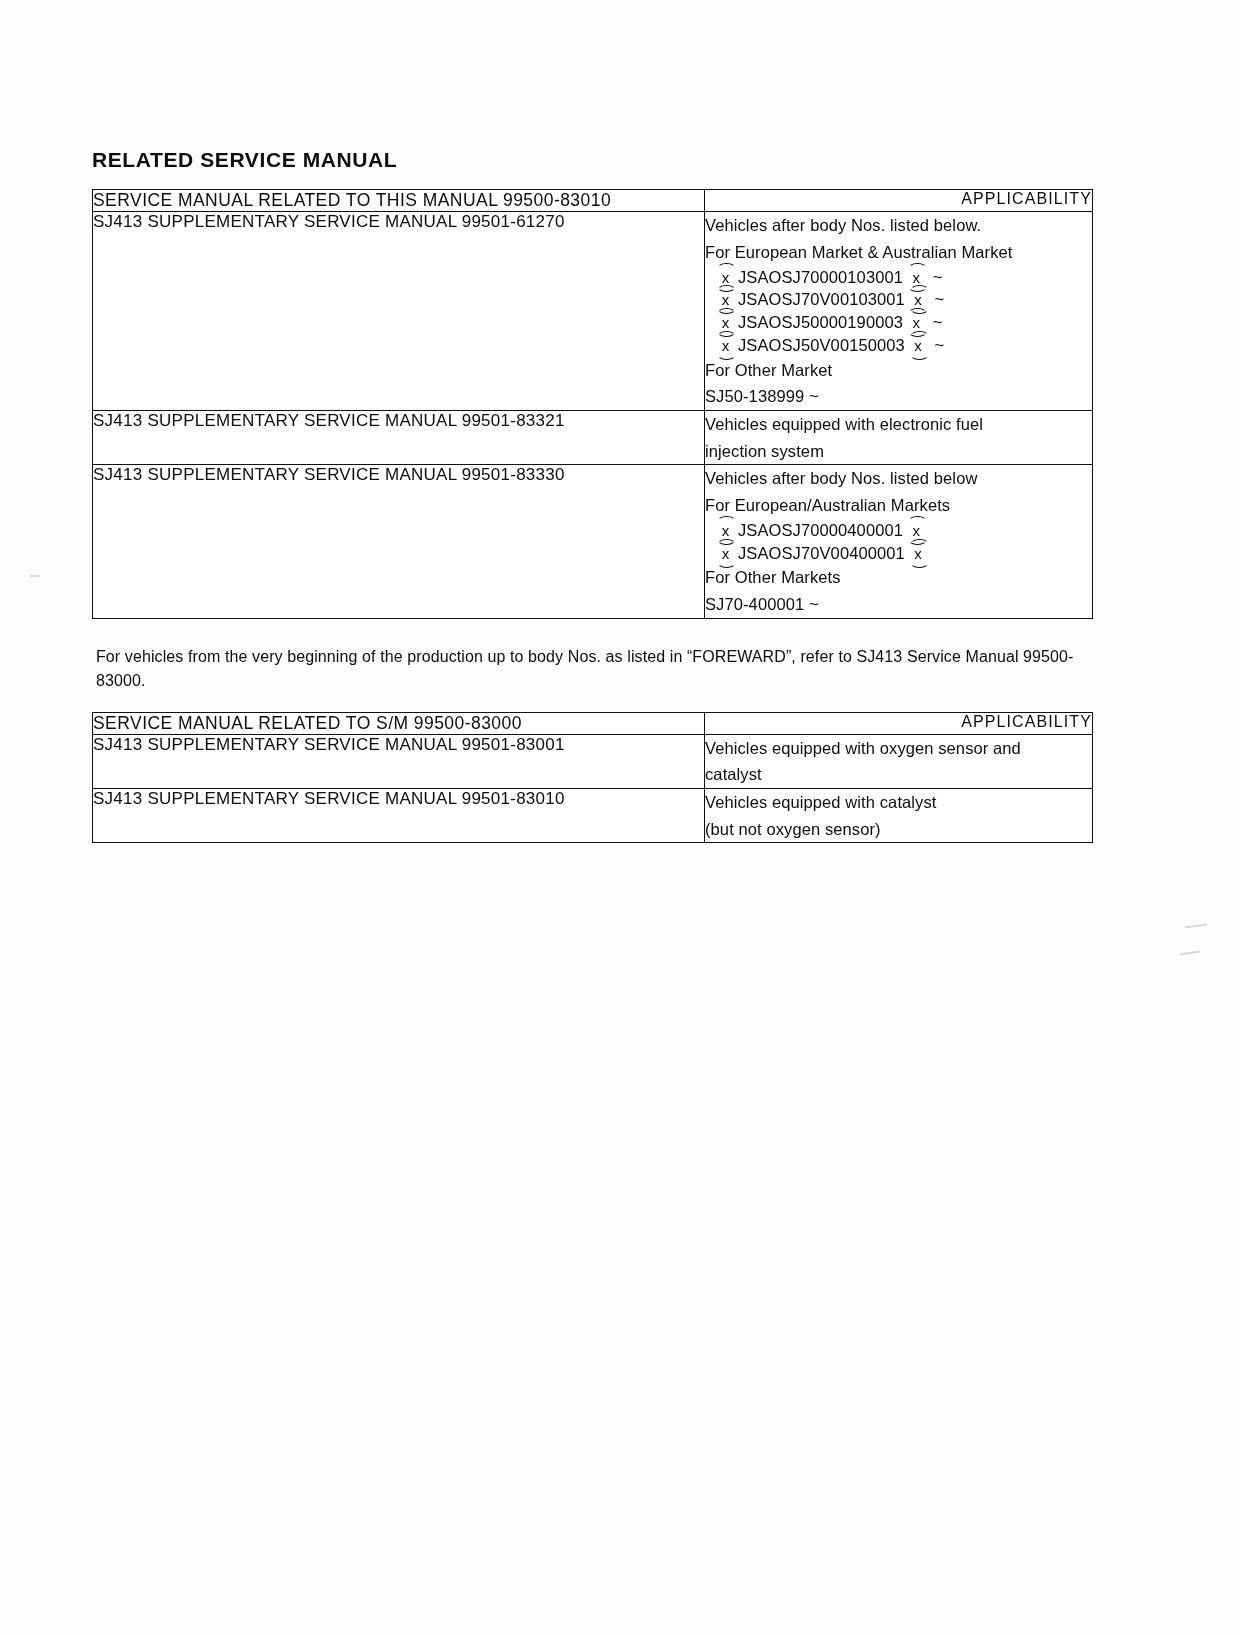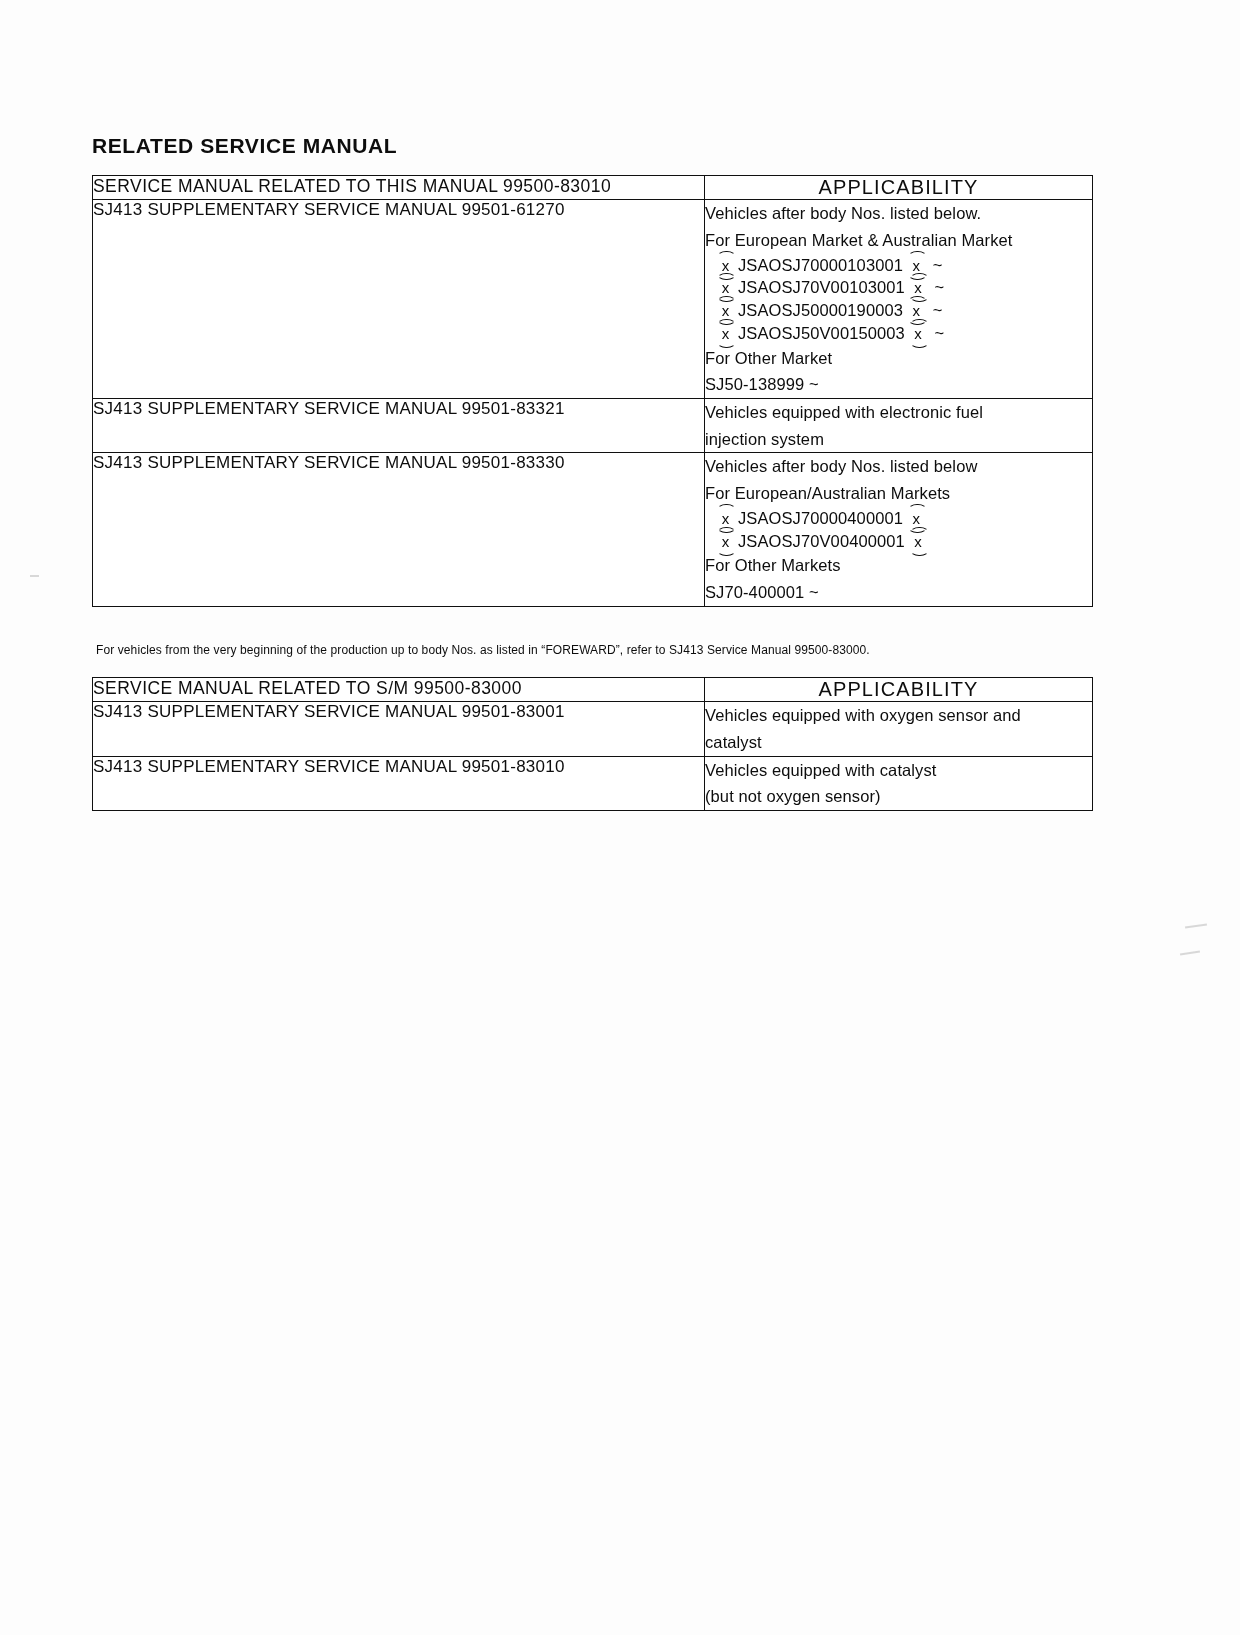--- a/index.html
+++ b/index.html
@@ -31,21 +31,21 @@
     position: absolute;
     left: 92px;
     top: 132px;
     width: 1000px;
   }
 
   h1.section-title {
     font-size: 21px;
     font-weight: bold;
     letter-spacing: .6px;
-    margin: 2px 0 18px 0;
+    margin: 16px 0 18px 0;
     line-height: 1.1;
   }
 
   table.rsm {
     border-collapse: collapse;
     width: 1000px;
     table-layout: fixed;
     background: #fff;
   }
   table.rsm td, table.rsm th {
@@ -57,22 +57,22 @@
   .col-left  { width: 612px; }
   .col-right { width: 388px; }
 
   .hdr-left {
     text-align: left;
     font-size: 17.5px;
     letter-spacing: .45px;
     padding: 8px 6px 9px 6px;
   }
   .hdr-right {
-    text-align: center;
-    font-size: 20px;
+    text-align: right;
+    font-size: 16px;
     letter-spacing: 1.1px;
     padding: 8px 6px 9px 6px;
   }
 
   .cell-left {
     font-size: 17px;
     letter-spacing: .25px;
     padding: 12px 8px 12px 20px;
     white-space: nowrap;
   }
@@ -115,24 +115,24 @@
   }
   .xmark::after {
     bottom: -7px;
     border-top: none;
     border-bottom-left-radius: 9px 6px;
     border-bottom-right-radius: 9px 6px;
   }
   .tilde { margin-left: 4px; }
 
   p.note {
-    font-size: 12px;
+    font-size: 16px;
     line-height: 1.52;
     letter-spacing: .1px;
-    margin: 34px 0 18px 4px;
+    margin: 26px 0 18px 4px;
     width: 1000px;
   }
 </style>
 </head>
 <body>
 
 <div class="page">
 
   <div class="scan-mark" style="left:30px; top:575px; width:9px; height:2px;"></div>
   <div class="scan-mark" style="left:1185px; top:925px; width:22px; height:2px; transform:rotate(-8deg);"></div>

